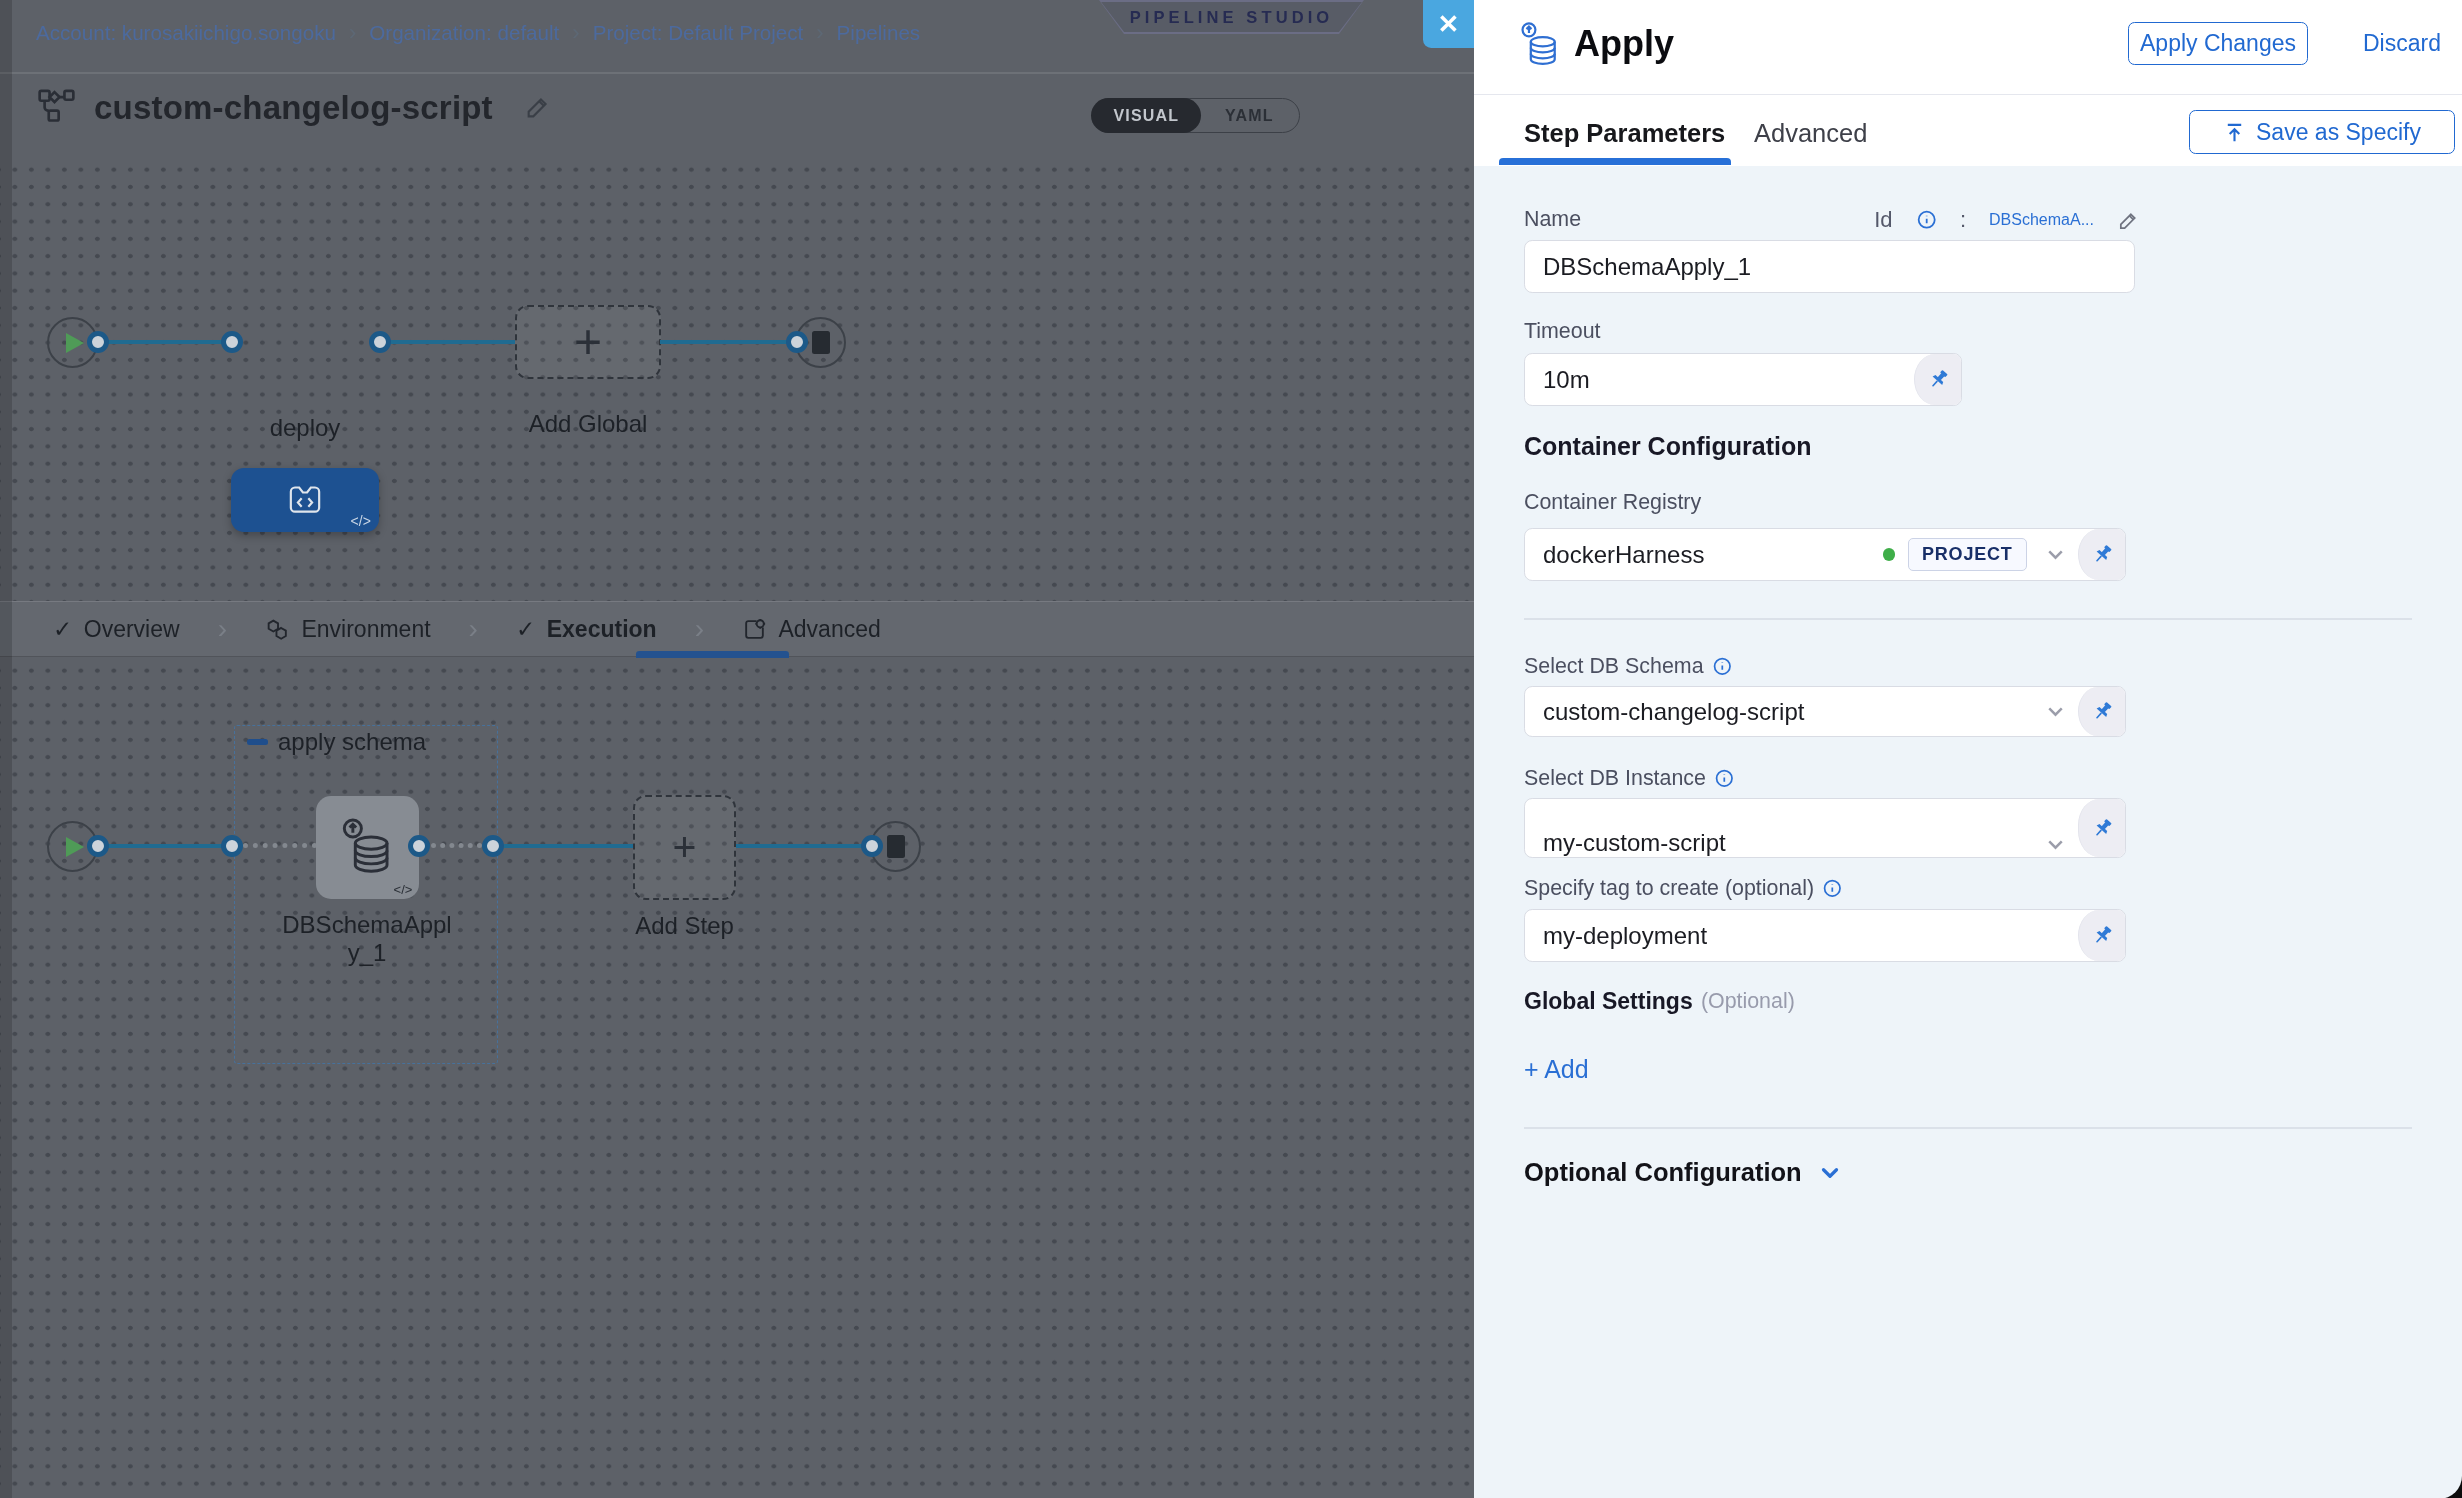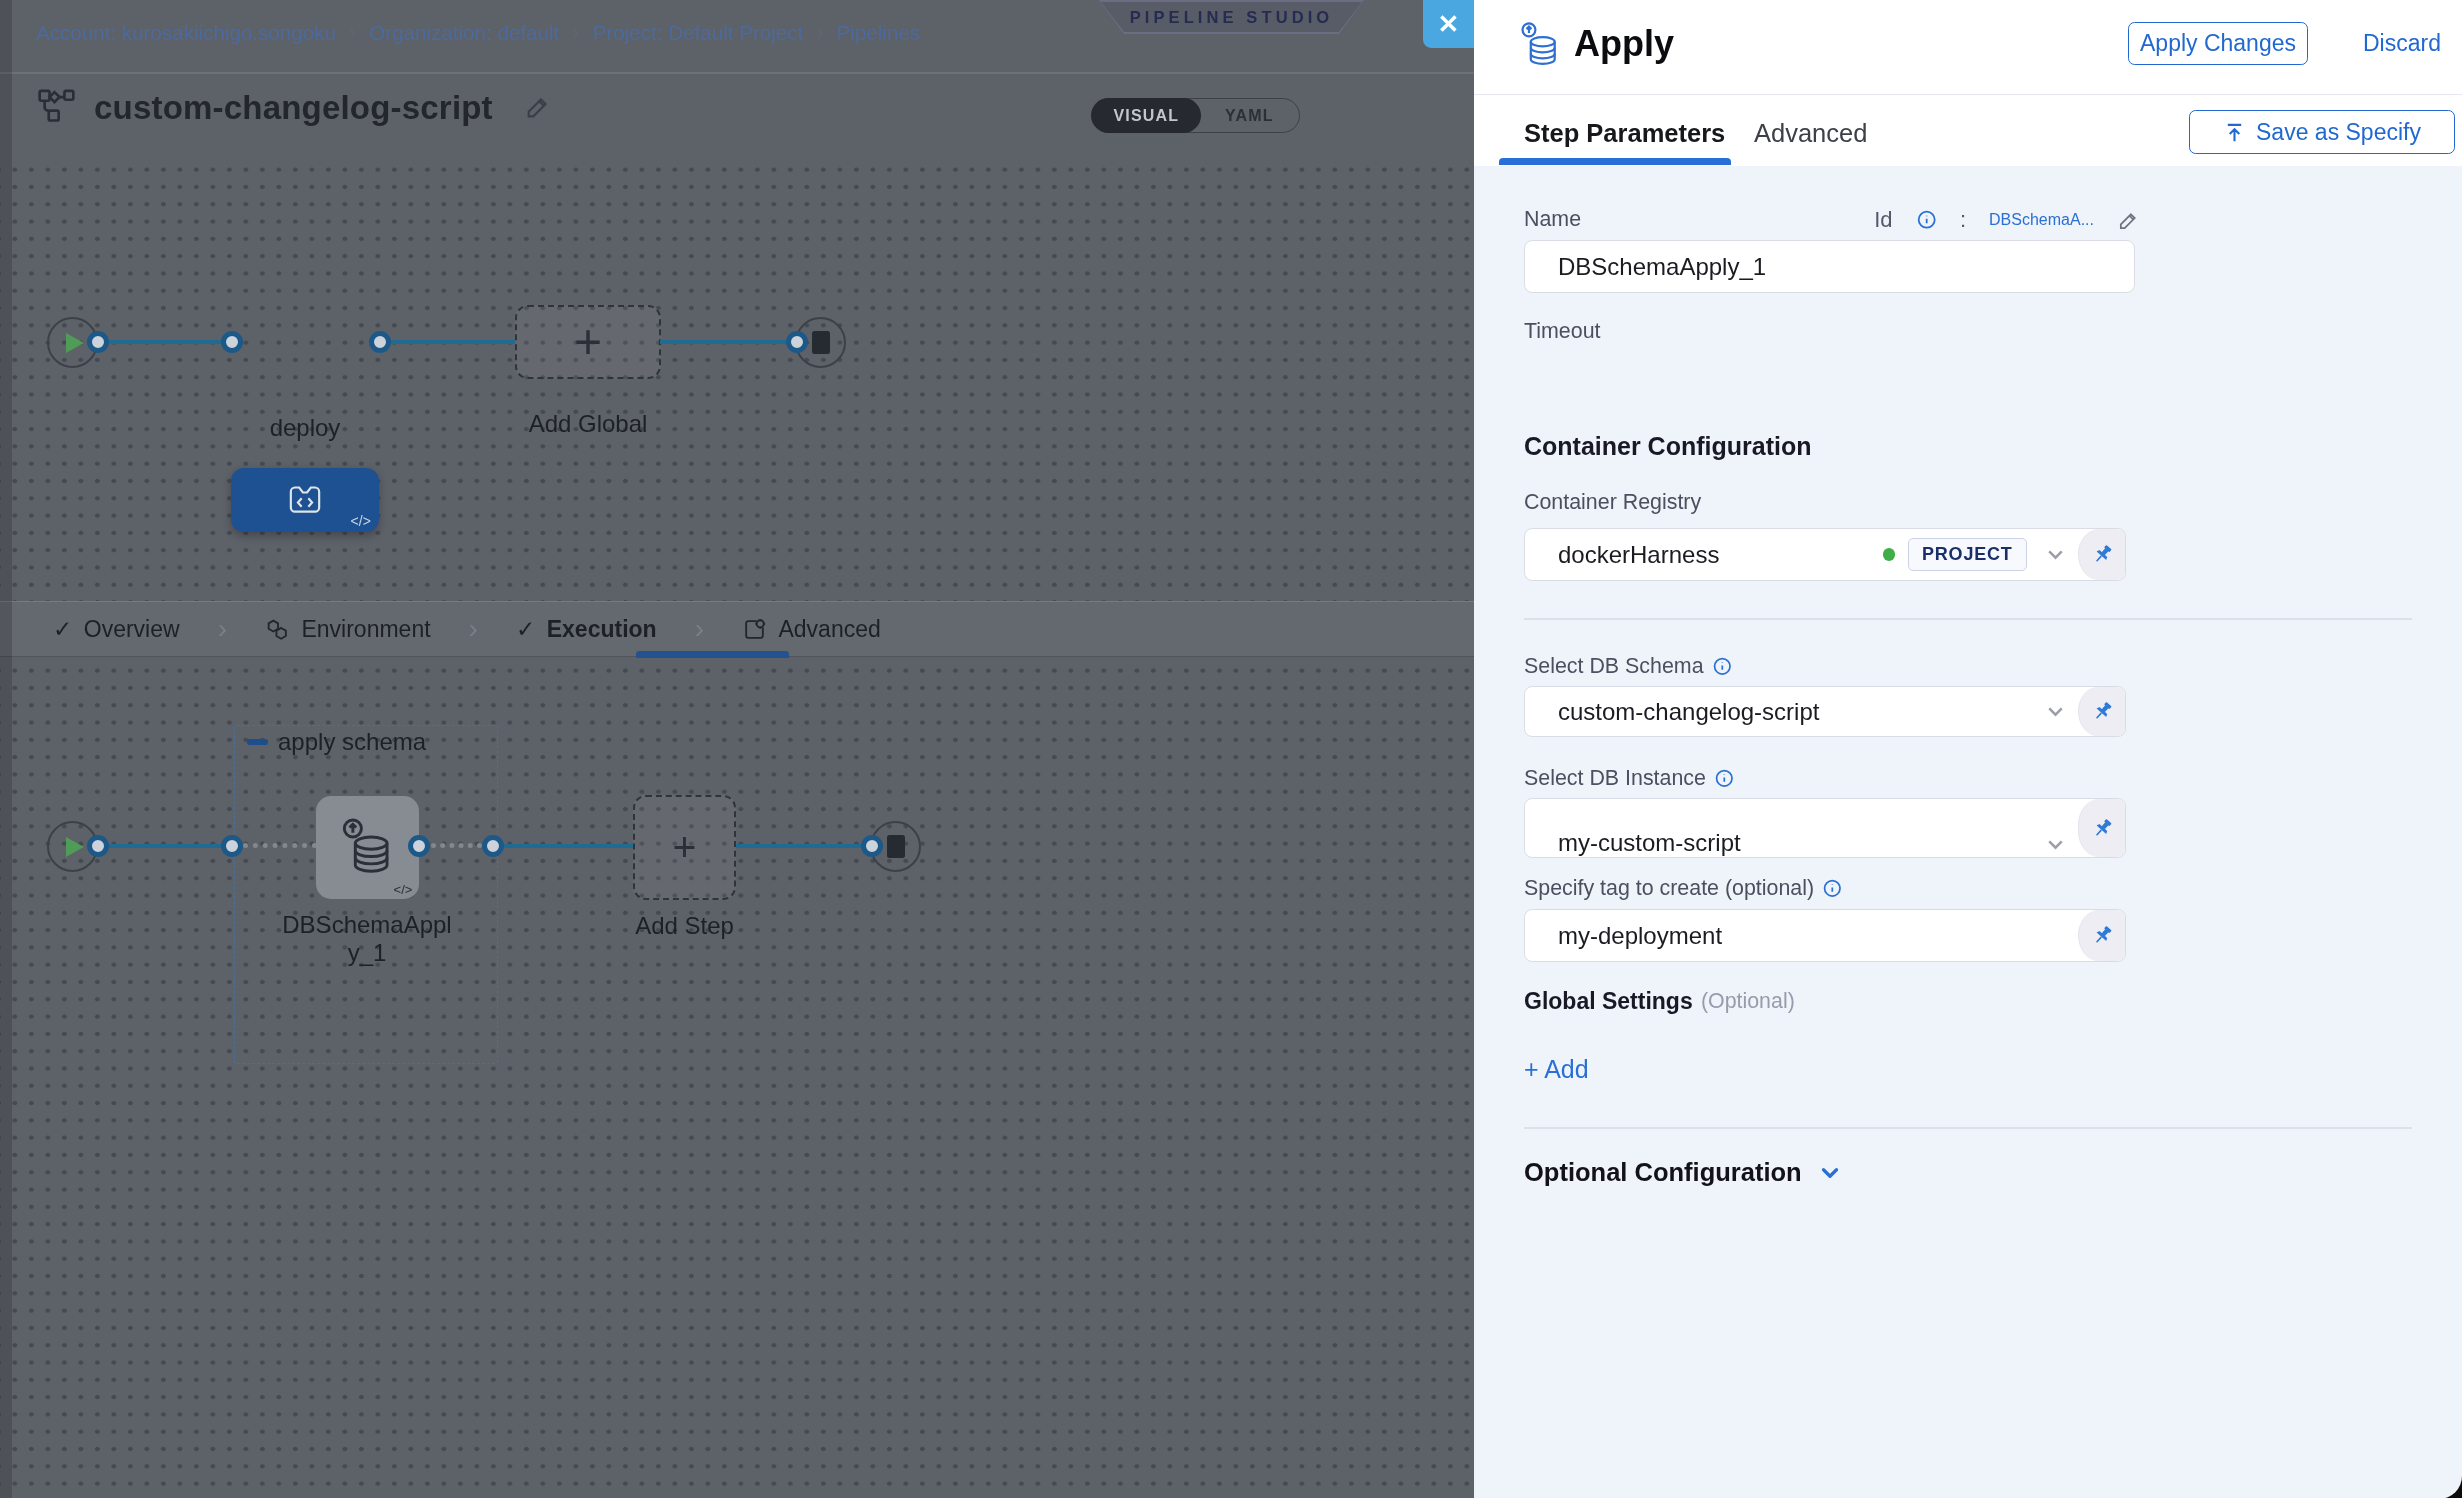--- a/index.html
+++ b/index.html
@@ -94,21 +94,21 @@
   .ptab-active { position:absolute; left:50px; top:23px; font-size:25.5px; font-weight:700; color:#17181c; cursor:pointer; }
   .ptab { position:absolute; left:280px; top:23px; font-size:25.5px; font-weight:400; color:#3e4049; cursor:pointer; }
   .ptab-underline { position:absolute; left:25px; top:62px; width:232px; height:7.4px;
     background:#2770d8; border-radius:4.1px 4.1px 0 0; }
   .save-template { position:absolute; left:715px; top:14px; width:266px; height:44px; gap:10px; }
 
   .panel-form { position:absolute; left:0; top:166px; width:100%; height:1333px; background:#eef4f9; }
   .flabel { position:absolute; left:50px; font-size:21.4px; color:#4b4f60; display:flex; align-items:center; gap:8.2px; }
   .fheading { position:absolute; left:50px; font-size:25px; font-weight:700; color:#181826; }
   .finput { position:absolute; left:50px; height:53px; background:#fff; border:1.6px solid #d9dce4;
-    border-radius:8.2px; display:flex; align-items:center; overflow:hidden;padding-left:15px; }
+    border-radius:8.2px; display:flex; align-items:center; overflow:hidden; }
   .finput .val { flex:1; padding:0 18px; font-size:24px; color:#1b1c22; white-space:nowrap; }
   .addon { width:47px; align-self:stretch; background:#ededf3; border-left:1.6px solid #e3e4ec;
     border-radius:21.4px 6.6px 6.6px 21.4px / 26px 6.6px 6.6px 26px; margin-left:-11.5px;
     display:flex; align-items:center; justify-content:center; cursor:pointer; flex:none; }
   .chev { width:25px; height:25px; flex:none; margin-right:21.4px; cursor:pointer; }
   .scope-badge { flex:none; height:33px; padding:0 13px; border:1.6px solid #ccd3e6; background:#f7f9ff;
     border-radius:5px; color:#182f68; font-size:18px; font-weight:700; letter-spacing:0.8px;
     display:flex; align-items:center; margin-right:16.5px; }
   .gdot { width:12.4px; height:12.4px; background:#3fae49; border-radius:50%; flex:none; margin-right:13px; }
   .fdivider { position:absolute; left:50px; width:888px; height:1.6px; background:#dbe1e9; }
@@ -330,20 +330,33 @@
         <path d="M14.5 5.5 l4 4 L8 20 H4 v-4 z"></path>
           <path d="M13 7 l4 4"></path>
       </svg>
     </div>
 
     <div class="finput" style="top:74px; width:611px;">
       <span class="val">DBSchemaApply_1</span>
     </div>
 
     <div class="flabel" style="top:153px;">Timeout</div>
+    <div class="finput" style="top:187px; width:438px;">
+      <span class="val">10m</span>
+      <div class="addon">
+        <svg width="25" height="25" viewBox="0 0 28 28" fill="#2f7ad6">
+          <g transform="rotate(42 14 14)">
+              <rect x="10" y="3" width="8" height="4" rx="1"></rect>
+              <rect x="11.6" y="6.4" width="4.8" height="6.6"></rect>
+              <path d="M8.2 12.6 h11.6 l1.4 3.2 H6.8 z"></path>
+              <rect x="13.2" y="15.8" width="1.8" height="8.4" rx="0.9"></rect>
+            </g>
+        </svg>
+      </div>
+    </div>
 
     <div class="fheading" style="top:266px;">Container Configuration</div>
 
     <div class="flabel" style="top:324px;">Container Registry</div>
     <div class="finput" style="top:362px; width:602px;">
       <span class="val">dockerHarness</span>
       <span class="gdot"></span>
       <span class="scope-badge">PROJECT</span>
       <svg class="chev" viewBox="0 0 24 24" fill="none" stroke="#9b9daa" stroke-width="2.4">
         <path d="M6 9 l6 6 6 -6"></path>

